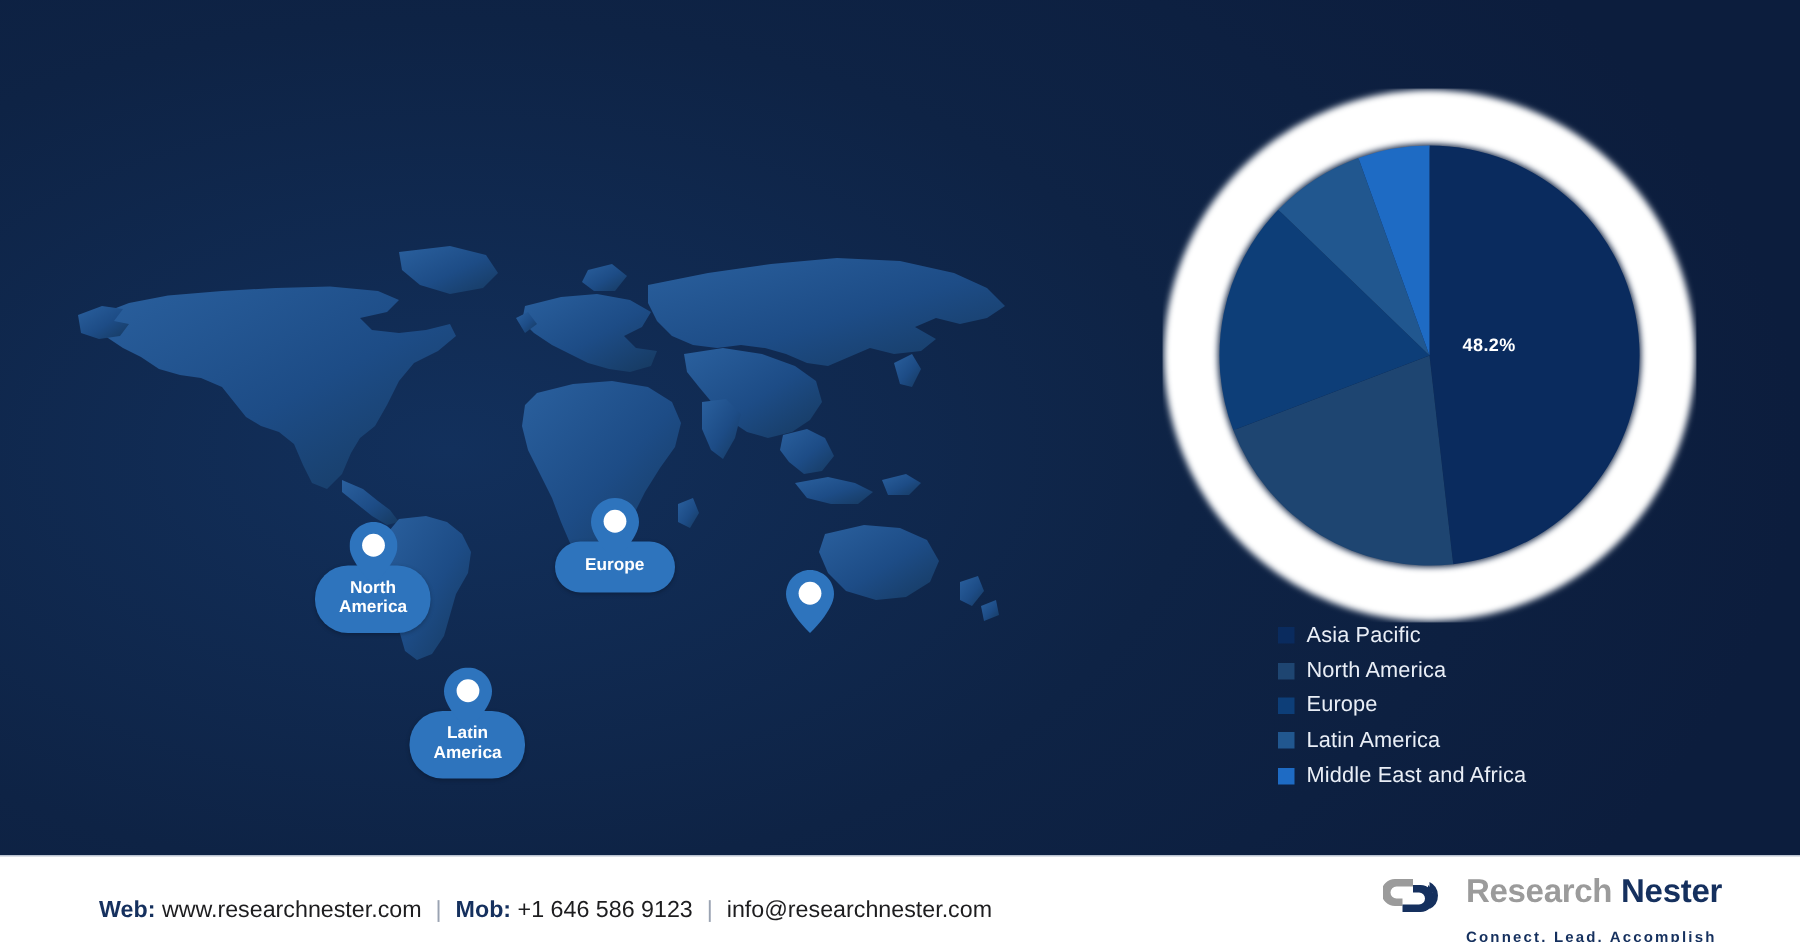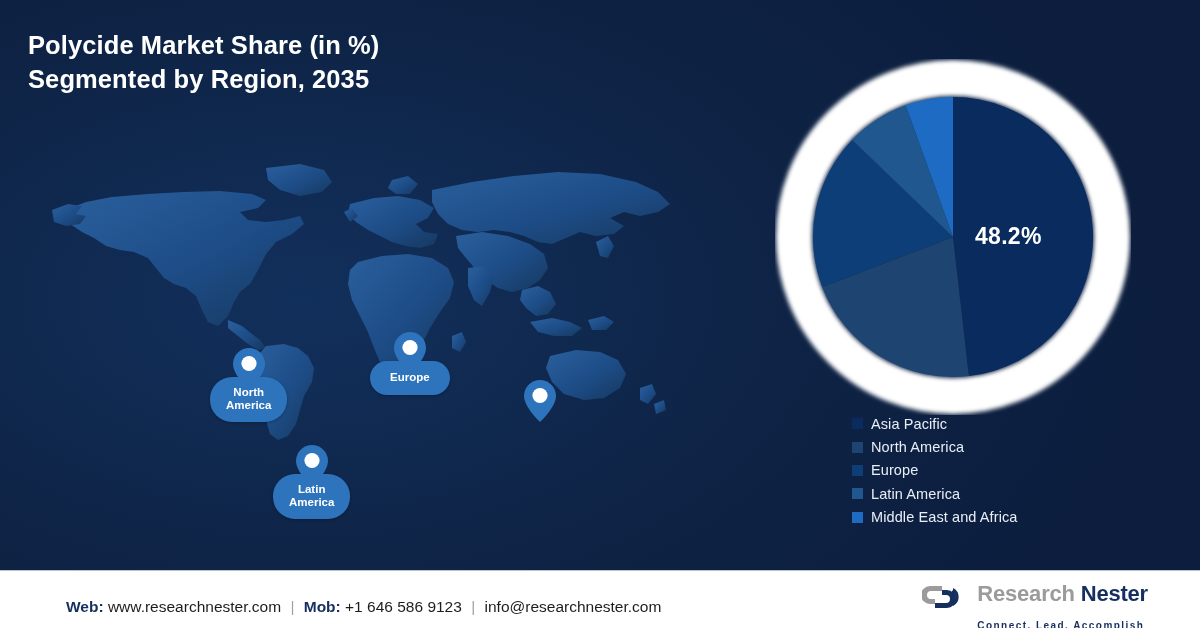--- a/index.html
+++ b/index.html
@@ -59,21 +59,21 @@
   #mk-latin   { left:221px; top:295px; }
   #mk-mea     { left:348px; top:303px; }
 
   
   #pie-wrap{
     position:absolute; left:775px; top:59px; width:356px; height:356px;
   }
   #pie-wrap svg{ width:356px; height:356px; display:block; }
   #pie-label{
     position:absolute; left:975px; top:223px;
-    color:#ffffff; font-size:23px; font-weight:bold; letter-spacing:.3px;
+    color:#ffffff; font-size:12px; font-weight:bold; letter-spacing:.3px;
   }
 
   
   #legend{
     position:absolute; left:852px; top:412px;
   }
   .legend-row{
     display:flex; align-items:center; height:23.4px;
   }
   .swatch{ width:11px; height:11px; margin-right:8px; flex:0 0 auto; }
@@ -105,24 +105,20 @@
   #logo-tag{
     margin-top:16px; font-size:10px; font-weight:bold;
     color:#15305e; letter-spacing:1.45px;
   }
 </style>
 </head>
 <body>
 
 <div id="canvas">
 
-  <div id="title">
-    <span class="l1">Polycide Market Share (in %)</span>
-    <span class="l2">Segmented by Region, 2035</span>
-  </div>
 
   <div id="map-wrap">
     <svg viewBox="0 0 690 290" xmlns="http://www.w3.org/2000/svg">
       <defs>
         <linearGradient id="landg" x1="0" y1="0" x2="1" y2="1">
           <stop offset="0%" stop-color="#2a609e"></stop>
           <stop offset="55%" stop-color="#1d4c86"></stop>
           <stop offset="100%" stop-color="#16395f"></stop>
         </linearGradient>
       </defs>

